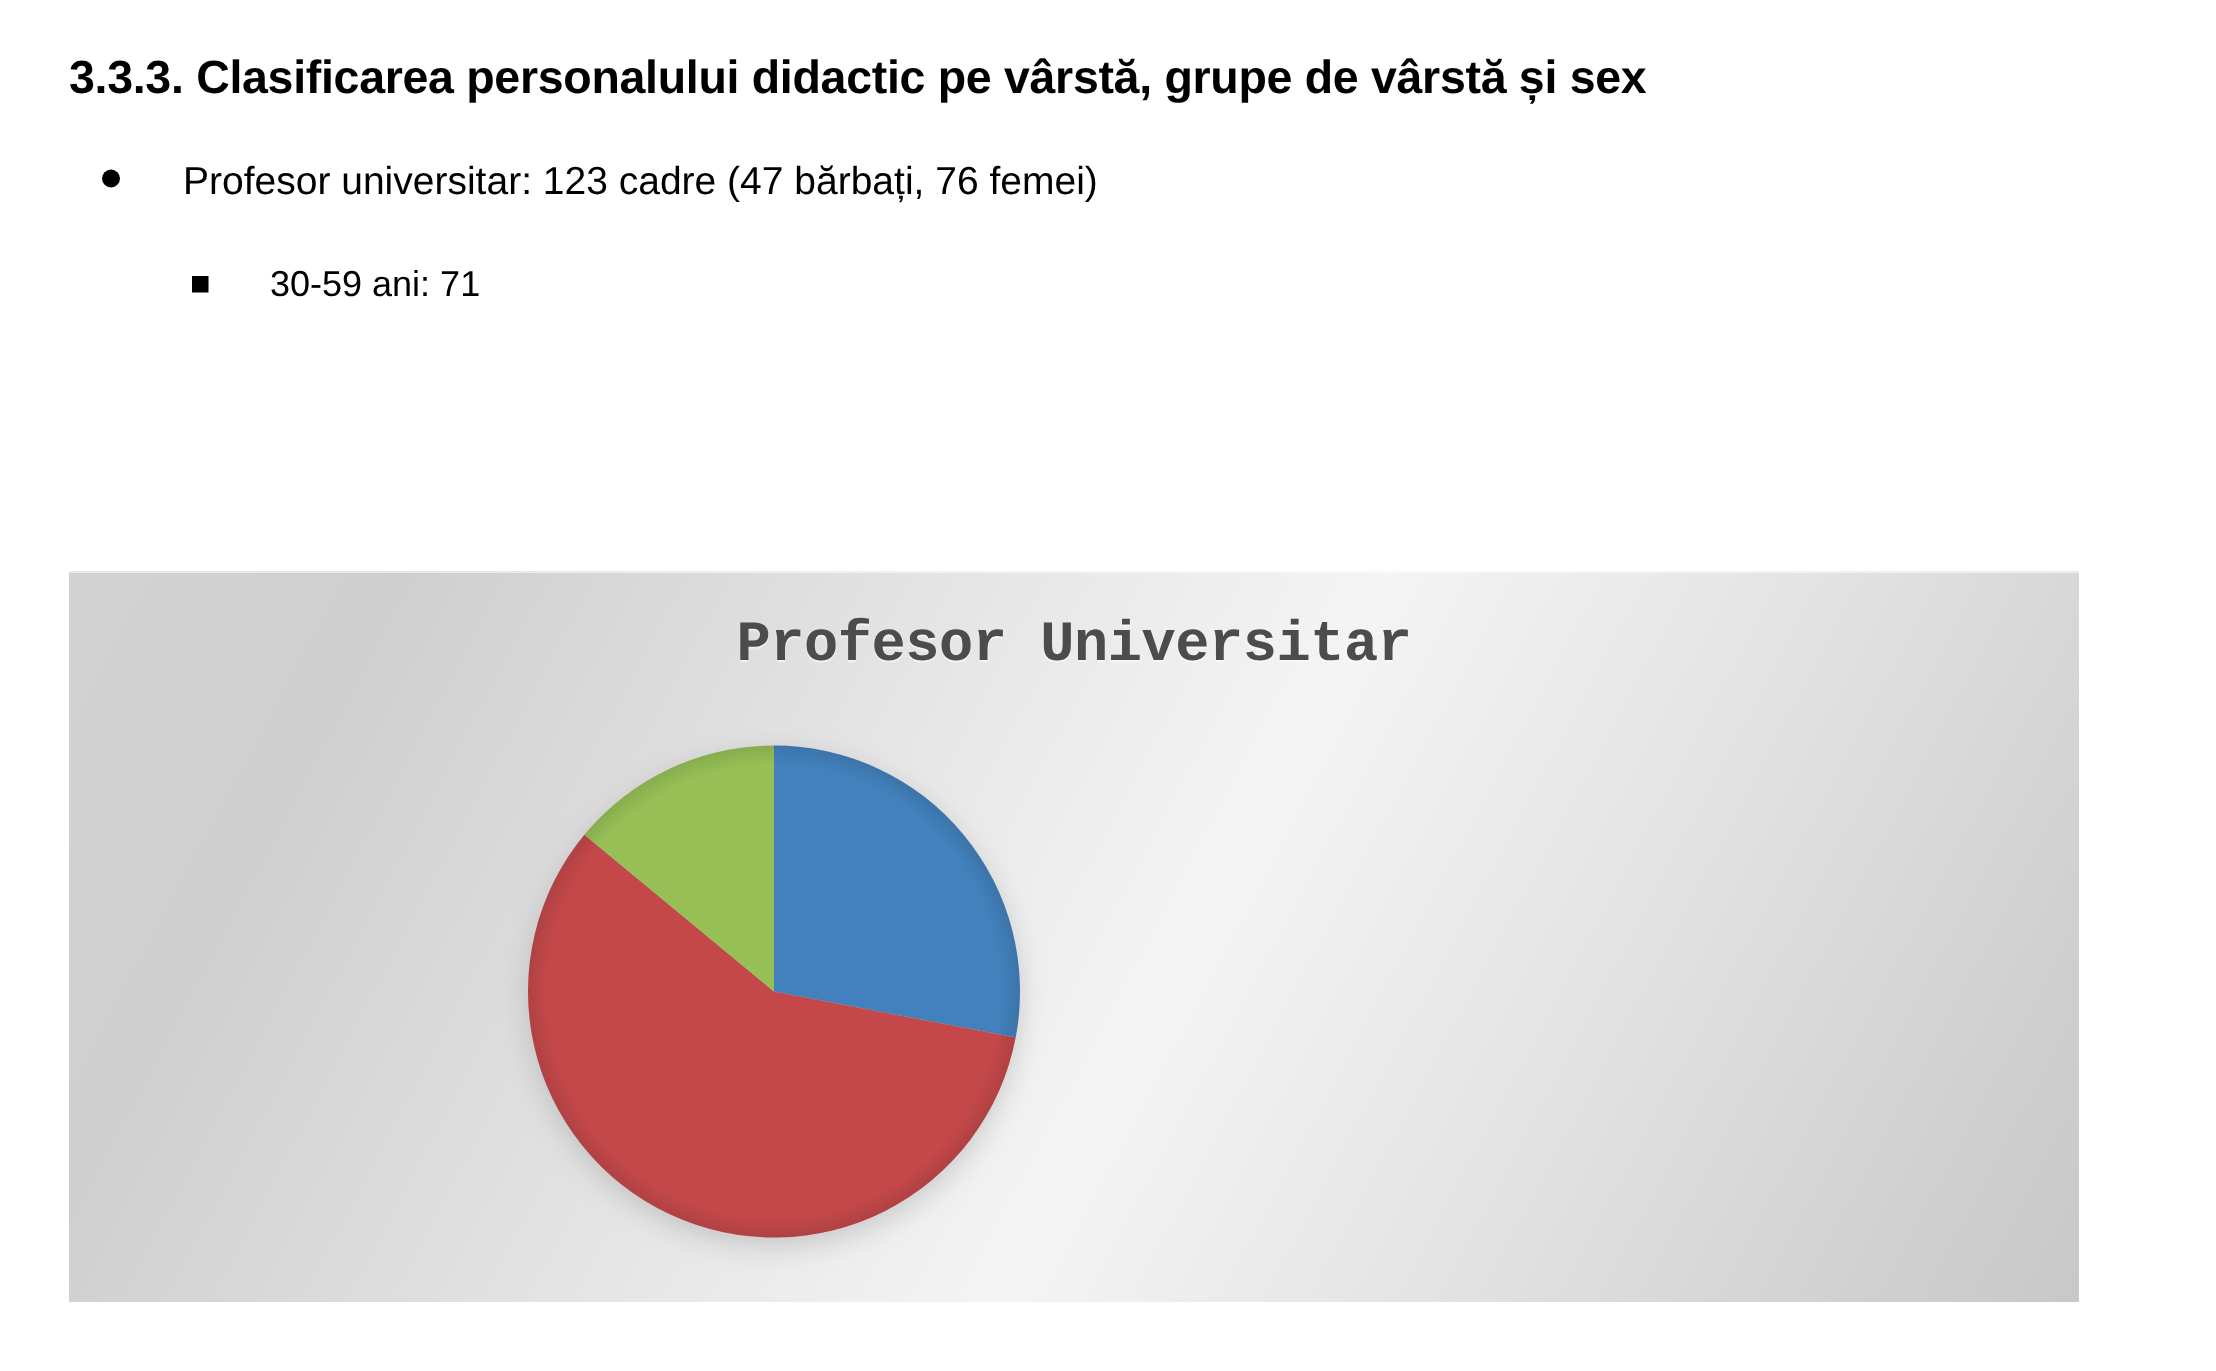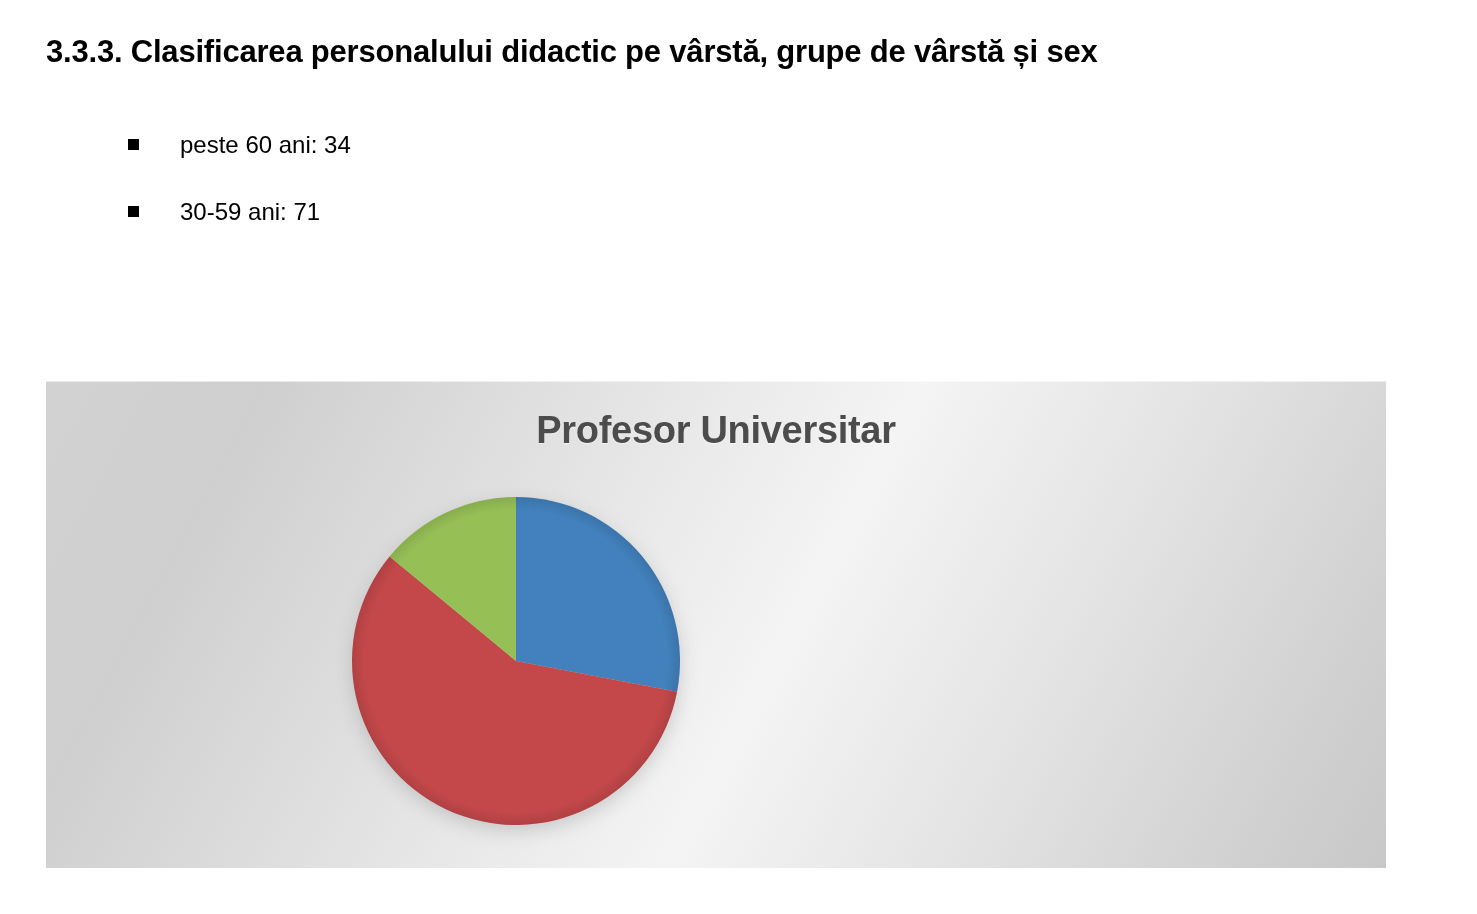--- a/index.html
+++ b/index.html
@@ -83,20 +83,21 @@
       linear-gradient(118deg,
         #d2d2d2 0%,
         #cfcfcf 14%,
         #e9e9e9 42%,
         #f4f4f4 55%,
         #e4e4e4 72%,
         #cfcfcf 92%,
         #c8c8c8 100%);
     box-shadow: inset 0 1px 0 rgba(255,255,255,0.55);
     overflow: hidden;
+    font-family: Liberation Mono, monospace;
   }
 
   .chart-title {
     position: absolute;
     left: 0;
     right: 0;
     top: 28px;
     text-align: center;
     font-size: 38px;
     font-weight: bold;
@@ -129,25 +130,25 @@
     top: 0;
   }
 </style>
 </head>
 <body>
 
 <div class="doc-heading">3.3.3. Clasificarea personalului didactic pe vârstă, grupe de vârstă și sex</div>
 
 <div class="bullet-list">
 
+  <div class="bullet-l1">
+    <span class="marker-disc"></span>
+    <span>Profesor universitar: 123 cadre (47 bărbați, 76 femei)</span>
+  </div>
 
-  <div class="bullet-l2">
-    <span class="marker-square"></span>
-    <span>peste 60 ani: 34</span>
-  </div>
 
   <div class="bullet-l2">
     <span class="marker-square"></span>
     <span>30-59 ani: 71</span>
   </div>
 
 
 </div>
 
 <div class="chart-frame">

